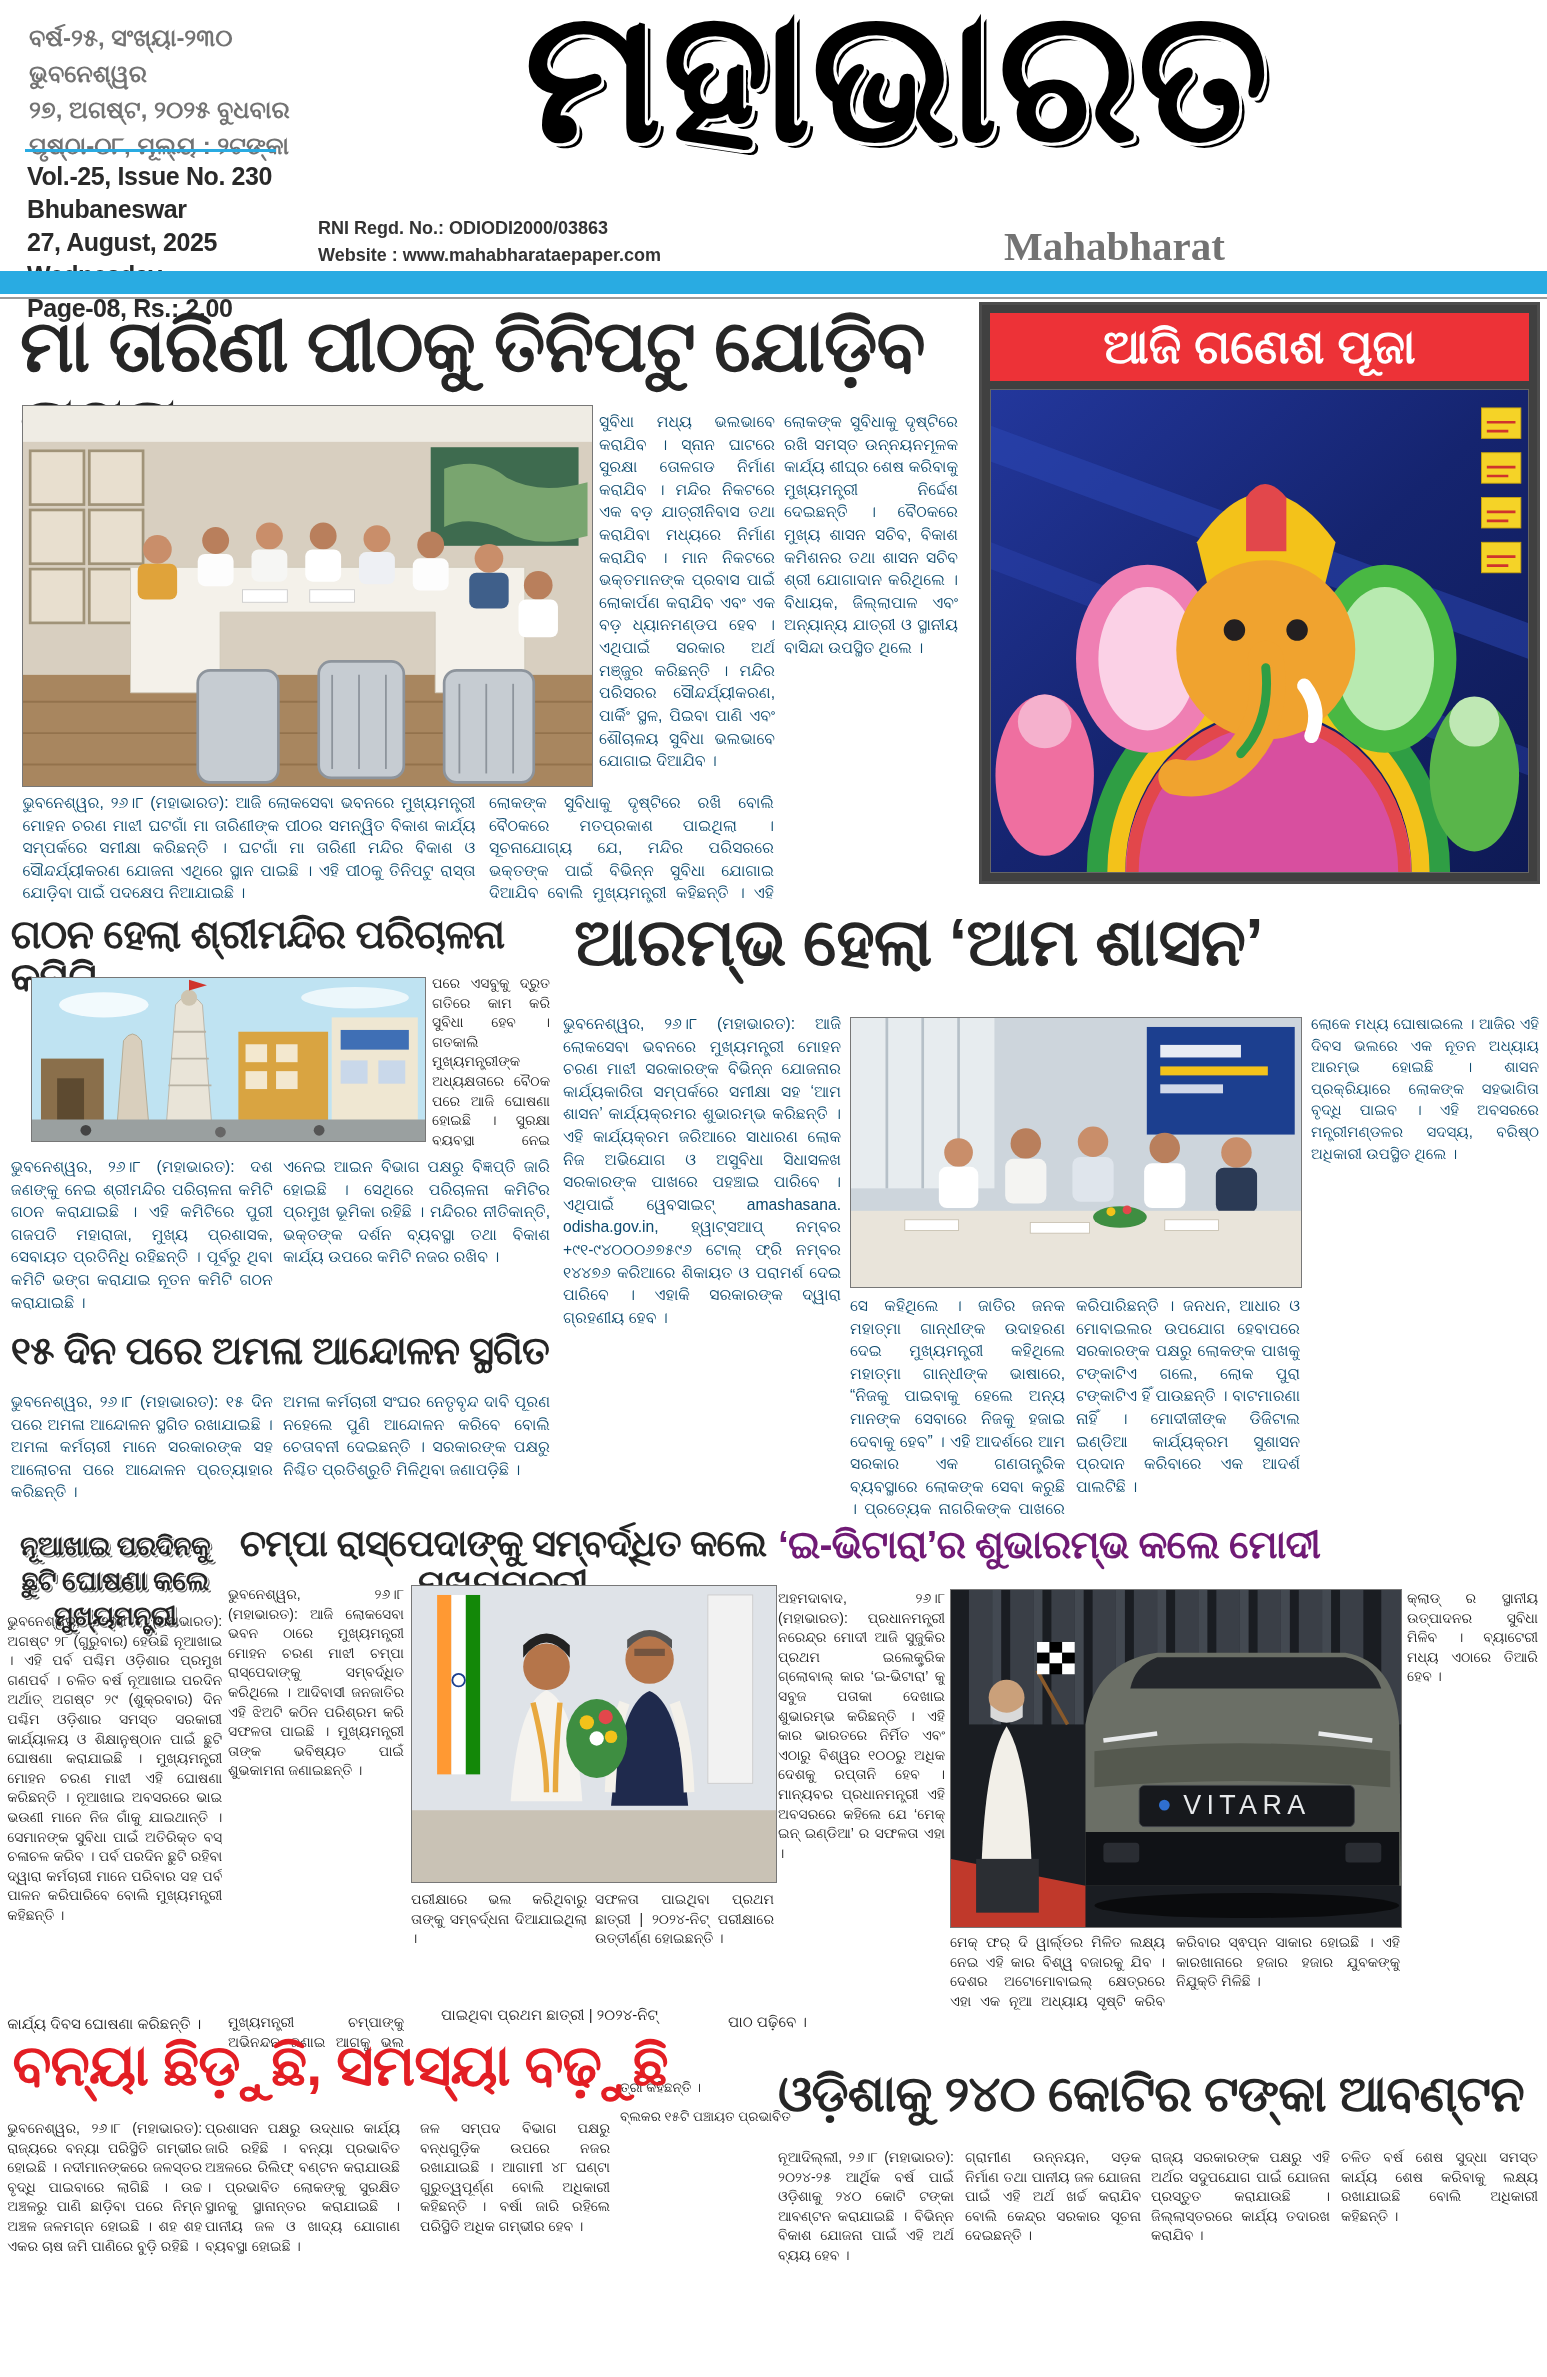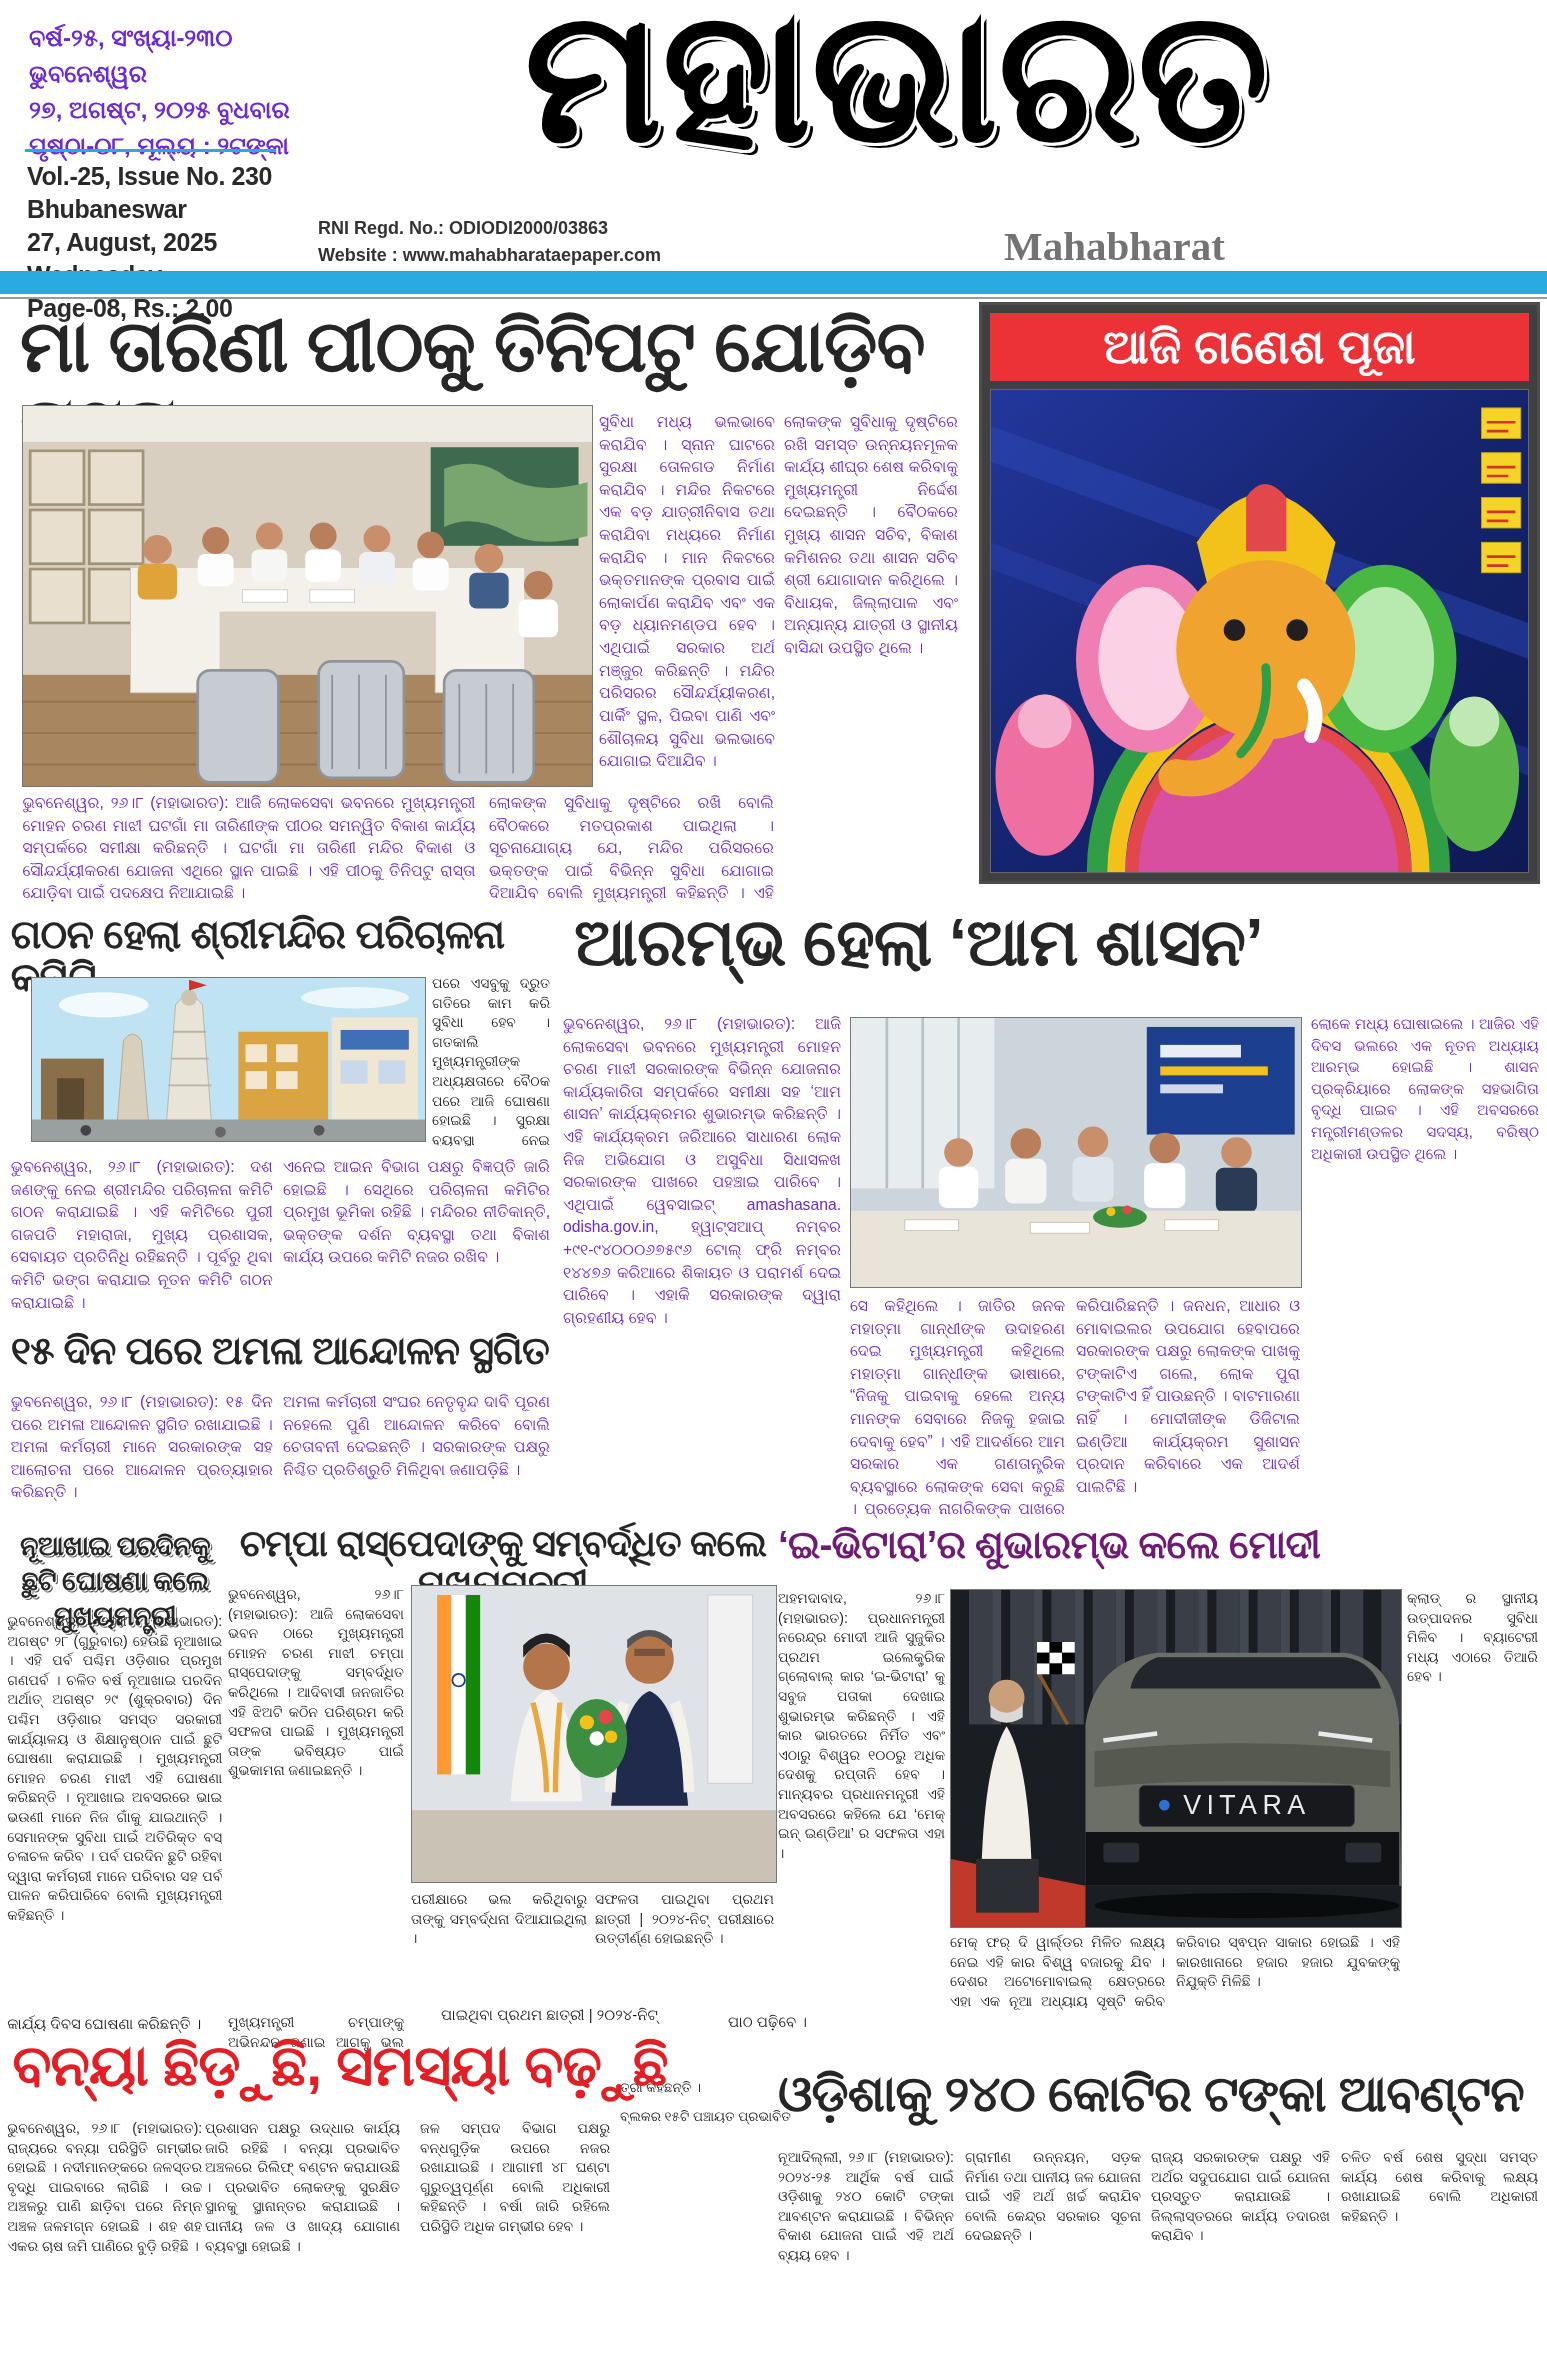--- a/index.html
+++ b/index.html
@@ -1,29 +1,29 @@
 <!DOCTYPE html>
 <html style="font-size:14.3px"><head>
 <meta charset="utf-8">
 <style>
   html,body{margin:0;padding:0;background:#e9e9e9;}
   .page{position:relative;width:1547px;height:2377px;background:#ffffff;overflow:hidden;
         font-family:"Liberation Sans","DejaVu Sans",sans-serif;color:#1e1e1e;}
   .abs{position:absolute;}
-  .odia-info{font-size:24px;font-weight:bold;line-height:1.5;color:#6d28d9;}
+  .odia-info{font-size:24px;font-weight:bold;line-height:1.5;color:#737373;}
   .eng-info{font-size:25px;font-weight:bold;line-height:1.32;color:#2a2a2a;letter-spacing:-0.4px;}
   .logo{font-size:184px;font-weight:900;color:#000;text-align:center;line-height:1;
         text-shadow:-2.7px -2.7px 0 #fff,2.7px -2.7px 0 #fff,-2.7px 2.7px 0 #fff,2.7px 2.7px 0 #fff,5.4px 5.4px 0 #000;}
   .rni{font-size:18px;font-weight:bold;color:#333;line-height:1.5;}
   .engname{font-family:"Liberation Serif","DejaVu Serif",serif;font-size:41px;font-weight:bold;
            color:#737373;border-bottom:2.7px solid #3a3a3a;padding-bottom:1.8px;}
   .bluebar{background:#29abe2;}
   .hairline{background:#9a9a9a;}
   .headline{font-weight:bold;color:#262626;letter-spacing:-0.9px;line-height:1.08;}
-  .col{font-size:15.7px;line-height:1.44;text-align:justify;color:#6d28d9;overflow:hidden;}
+  .col{font-size:15.7px;line-height:1.44;text-align:justify;color:#0c4a6e;overflow:hidden;}
   .col-sm{font-size:14px;line-height:1.4;text-align:justify;color:#1d1d1d;overflow:hidden;}
   .photo-frame{border:0.9px solid #777;overflow:hidden;background:#ccc;}
   .ganesh-box{border:3.6px solid #4d4d4d;background:#404040;padding:8px;box-sizing:border-box;}
   .ganesh-banner{background:#ed3237;color:#fff;font-weight:bold;font-size:47px;text-align:center;
                  line-height:68px;height:68px;}
   .stray{font-size:15px;color:#1d1d1d;overflow:hidden;white-space:nowrap;}
   svg{display:block;}
 </style>
 </head>
 <body>

